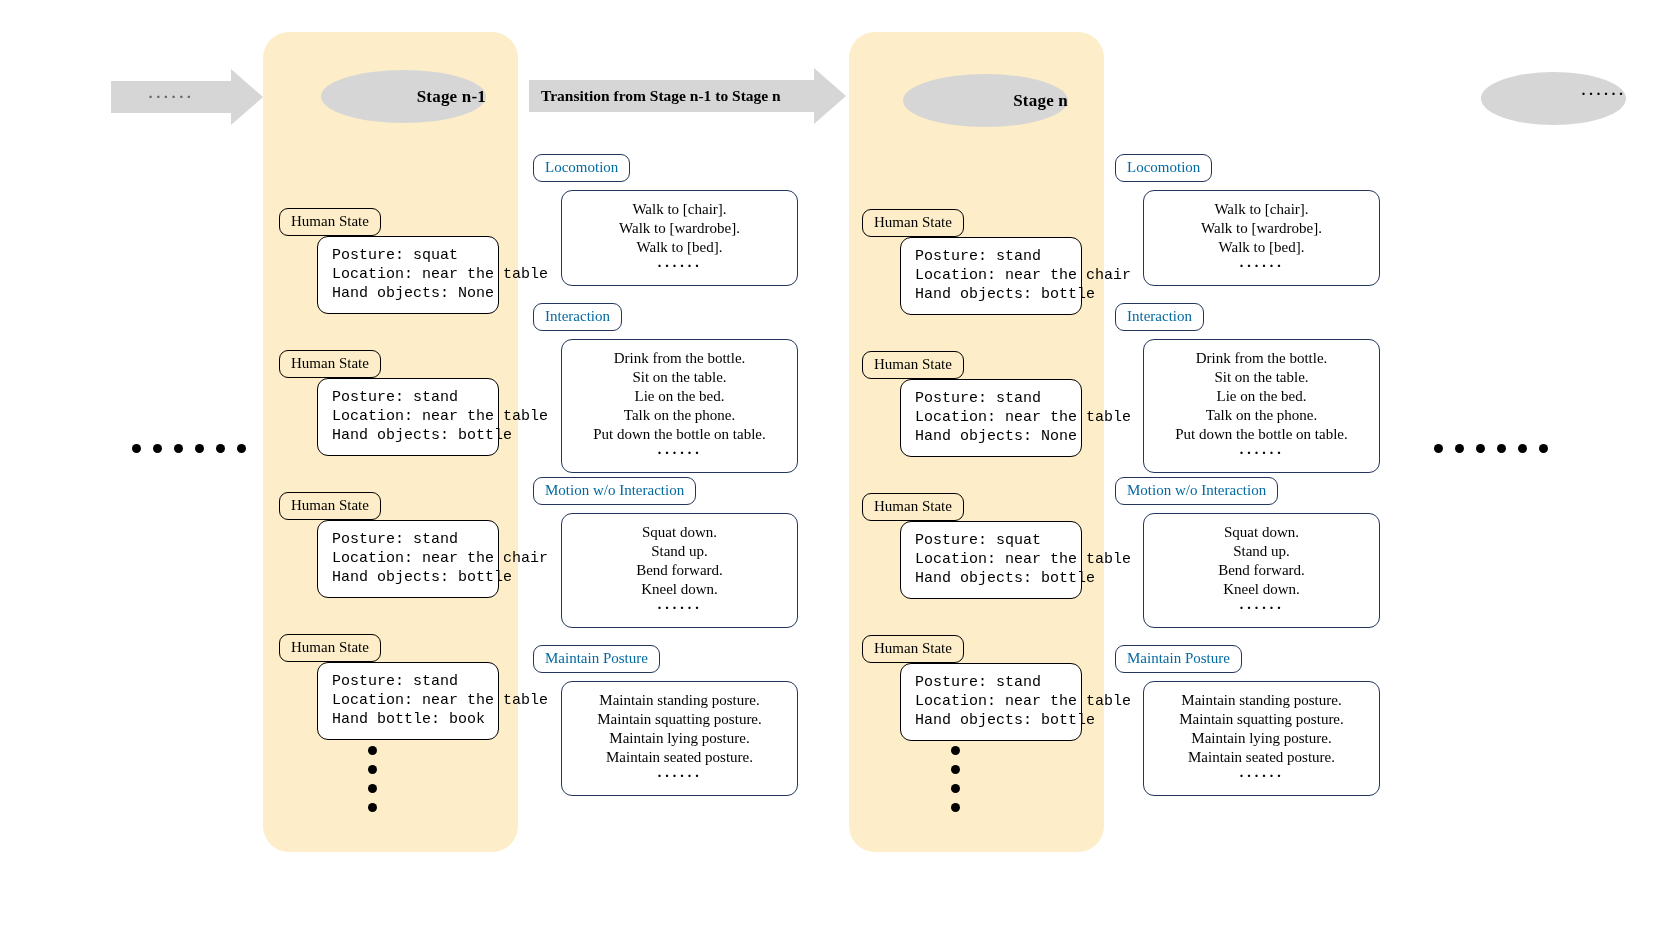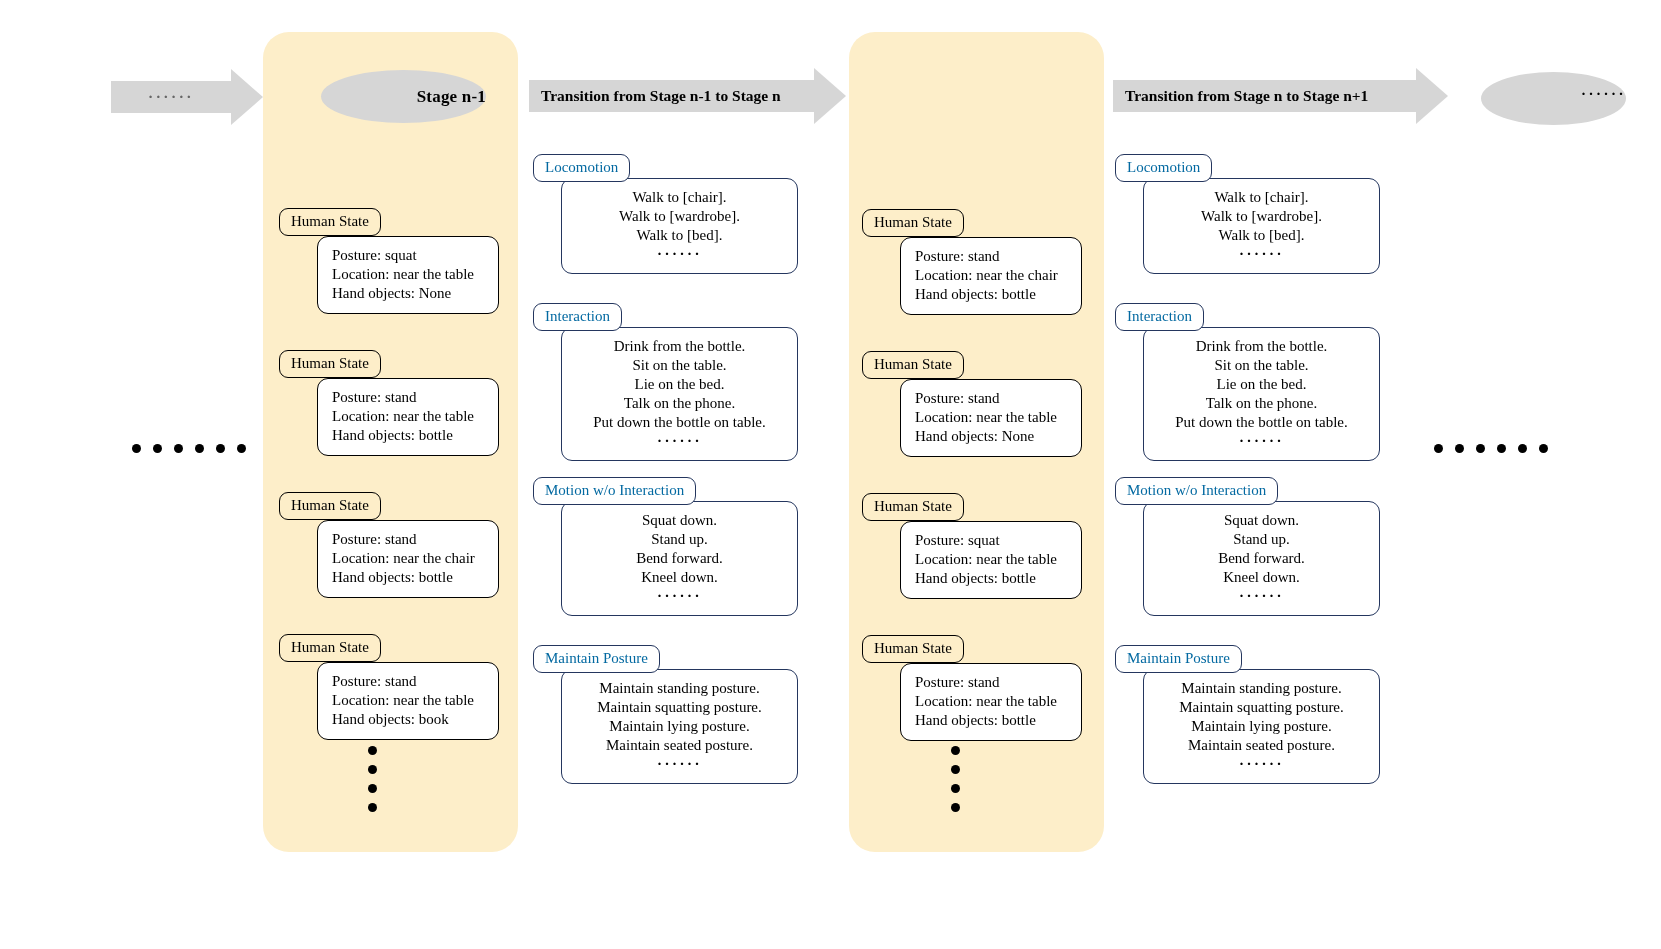--- a/index.html
+++ b/index.html
@@ -112,32 +112,32 @@
     z-index: 1;
   }
 
   
   .card.human .box {
     left: 38px;
     top: 28px;
     width: 182px;
     text-align: left;
   }
-  .card.human .box .ln { white-space: nowrap; }
+  .card.human .box .ln { white-space: nowrap; font-family: Liberation Mono, monospace; }
 
   
   .card.trans .tab {
     border-color: #24365e;
     background: #ffffff;
     color: #0369a1;
   }
   .card.trans .box {
     border-color: #24365e;
     left: 28px;
-    top: 24px;
+    top: 36px;
     text-align: center;
   }
   .card.trans .box .ln { white-space: nowrap; }
 
   
   .dots6 {
     letter-spacing: 2.5px;
     font-size: 15px;
     font-weight: bold;
     line-height: 1;
@@ -186,33 +186,30 @@
   <div class="flat-arrow" id="lead-arrow">
     <div class="body">
         <span class="label dots6">······</span>
       </div>
     <div class="head"></div>
   </div>
 
   <div class="stage-ellipse" id="stage-ellipse-1">
     <span>Stage n-1</span>
   </div>
+  <div class="stage-ellipse" id="stage-ellipse-2">
+    <span>Stage n</span>
+  </div>
 
   <div class="flat-arrow" id="trans-arrow-1">
     <div class="body">
         <span class="label">Transition from Stage n-1 to Stage n</span>
       </div>
     <div class="head"></div>
   </div>
-  <div class="flat-arrow" id="trans-arrow-2">
-    <div class="body">
-        <span class="label">Transition from Stage n to Stage n+1</span>
-      </div>
-    <div class="head"></div>
-  </div>
 
   <div class="stage-ellipse" id="tail-ellipse">
     <span class="dots6">······</span>
   </div>
 
   <div class="card human" style="left:279px; top:208px;">
     <div class="tab">Human State</div>
     <div class="box">
       <div class="ln">Posture: squat</div>
       <div class="ln">Location: near the table</div>
@@ -236,21 +233,21 @@
       <div class="ln">Location: near the chair</div>
       <div class="ln">Hand objects: bottle</div>
     </div>
   </div>
 
   <div class="card human" style="left:279px; top:634px;">
     <div class="tab">Human State</div>
     <div class="box">
       <div class="ln">Posture: stand</div>
       <div class="ln">Location: near the table</div>
-      <div class="ln">Hand objects: book</div>
+      <div class="ln">Hand bottle: book</div>
     </div>
   </div>
 
   <div class="dots-vert" id="dots-stage-1">
     <i></i>
       <i></i>
       <i></i>
       <i></i>
       <i></i>
   </div>

